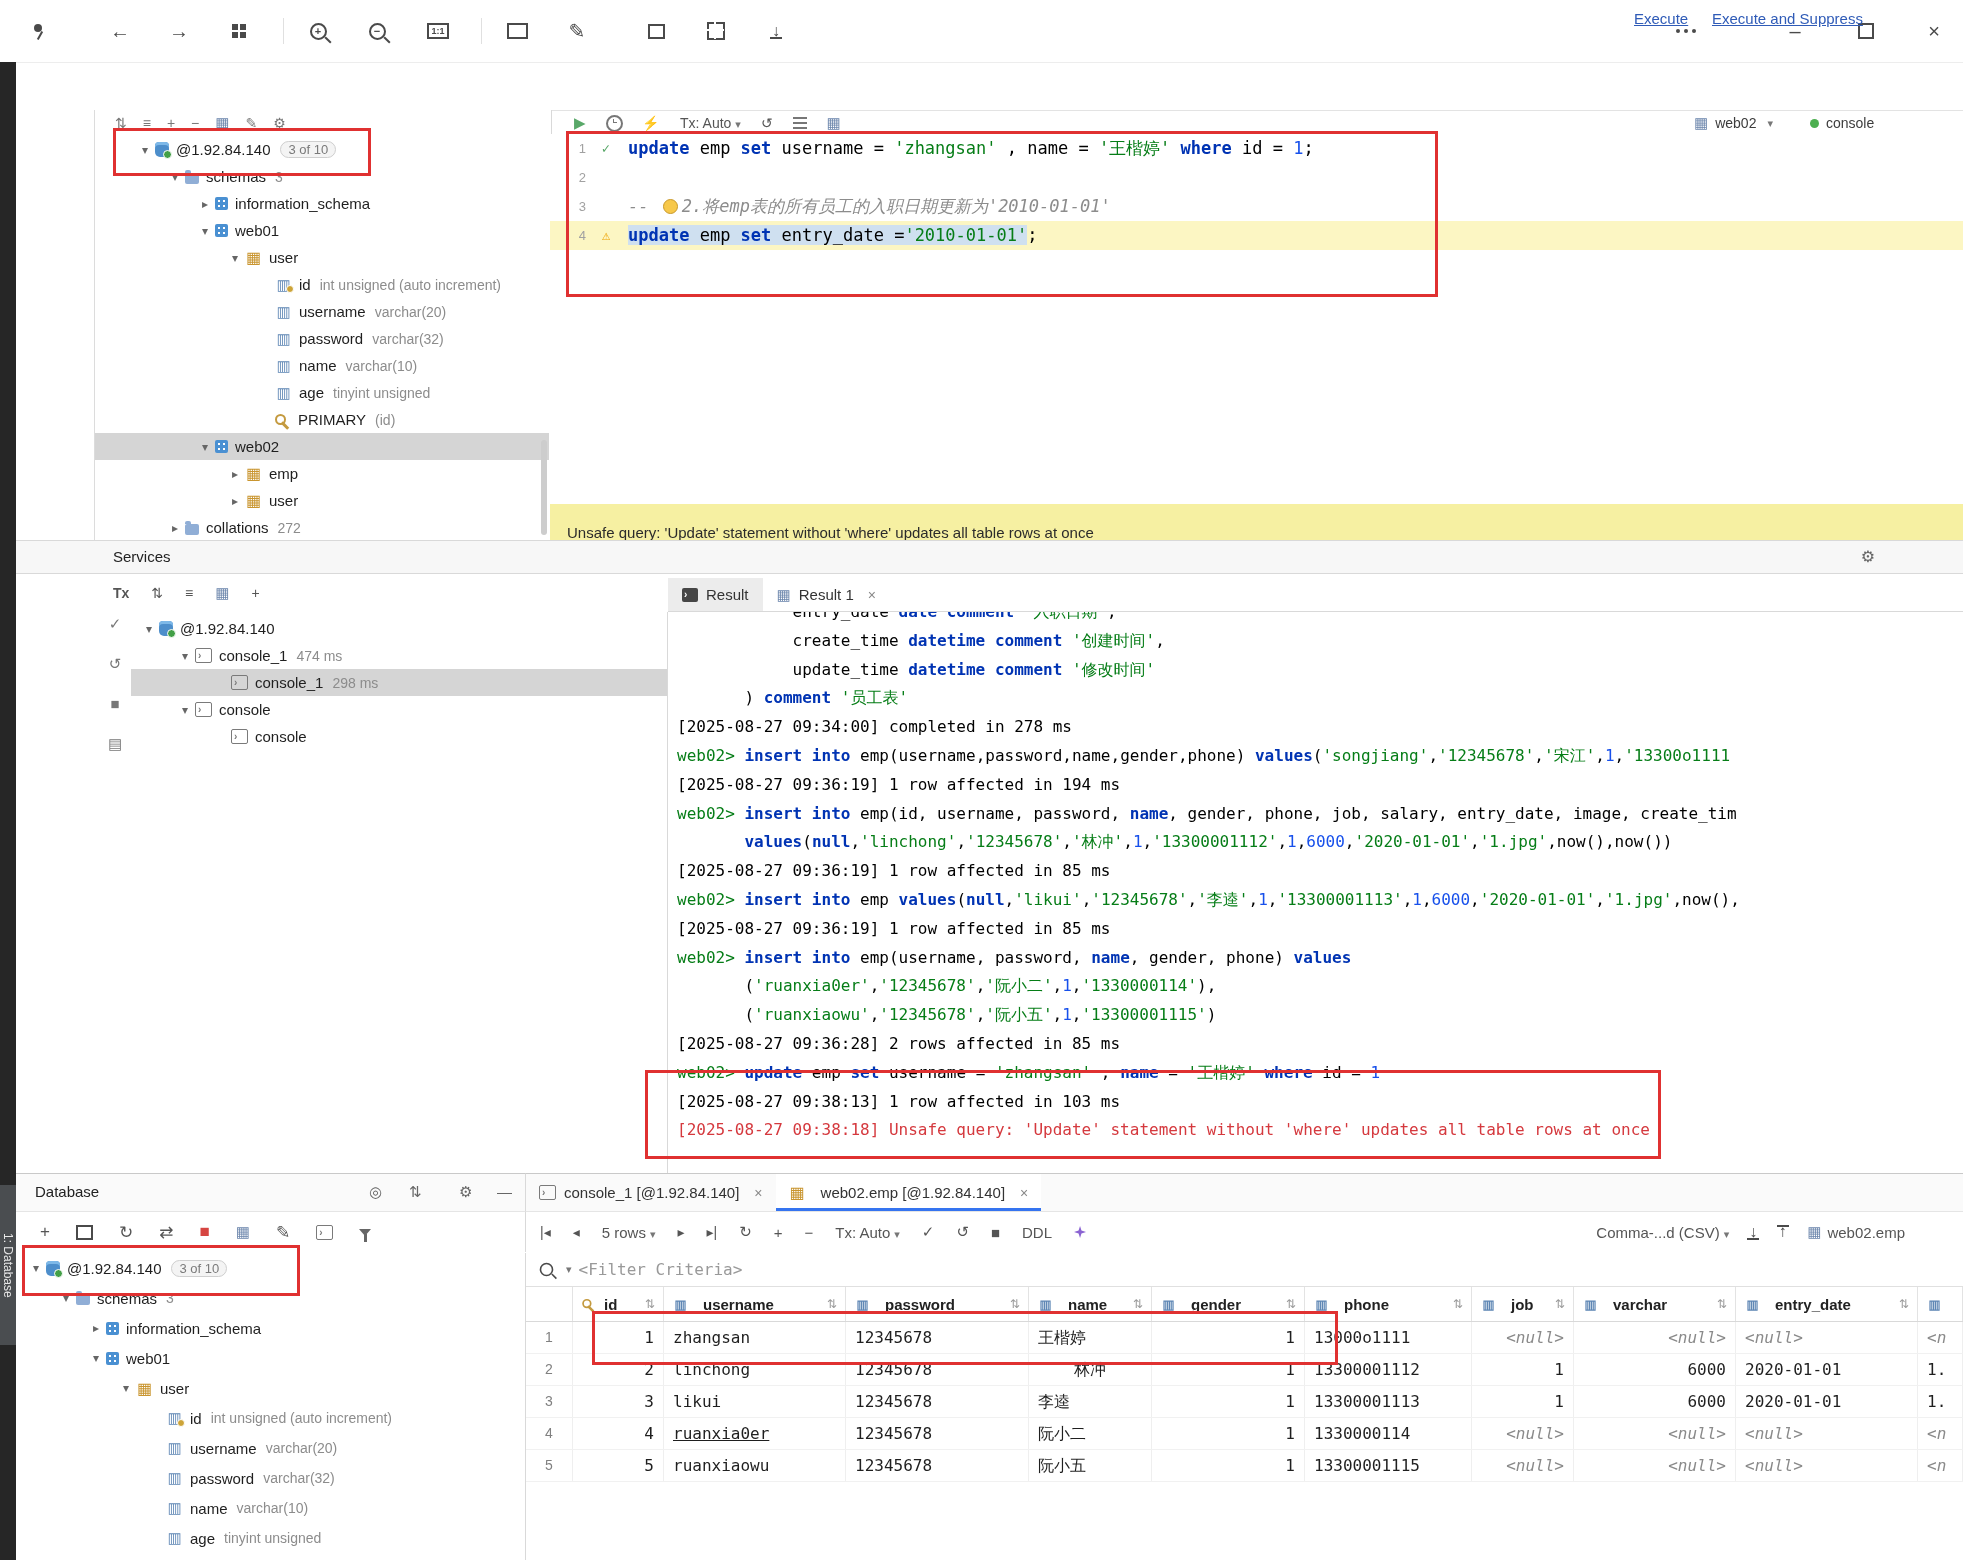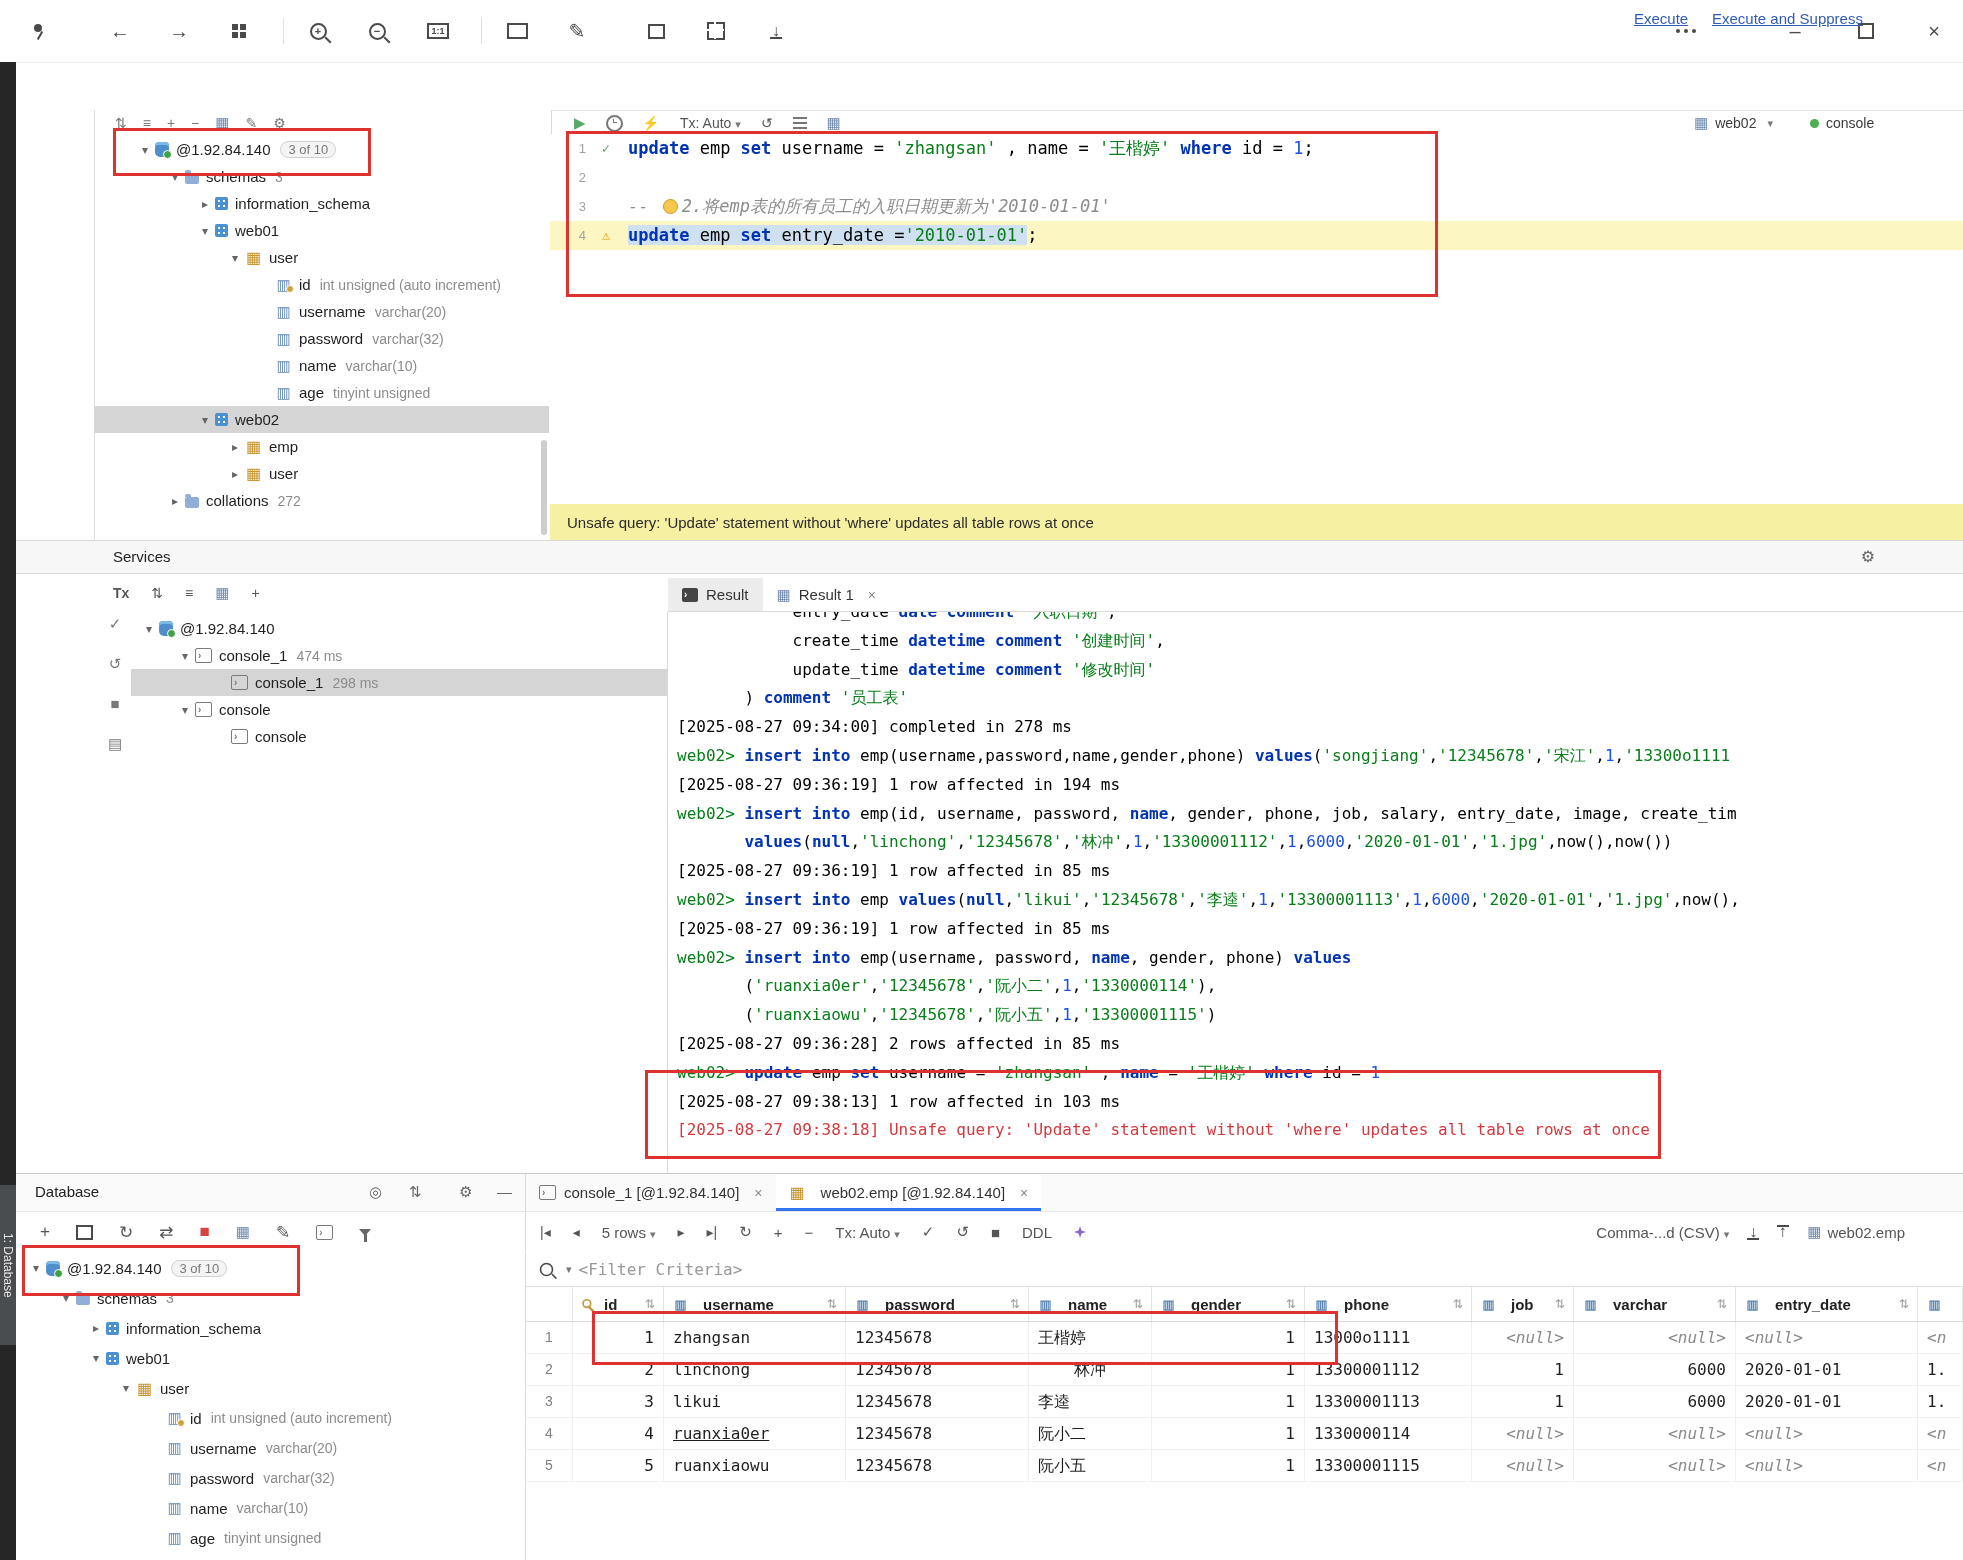--- a/index.html
+++ b/index.html
@@ -85,21 +85,21 @@
   .edl .code{position:absolute;left:78px;top:0;}
   .k{color:#0033b3;font-weight:bold;}
   .s{color:#067d17;}
   .n{color:#1750eb;}
   .c{color:#8c8c8c;font-style:italic;}
   .p{color:#000;}
   .w{color:#067d17;}
   .e{color:#d5393e;}
   .selwrap{background:#cfe0f0;}
   
-  #warn{position:absolute;left:550px;top:504px;width:1413px;height:37px;background:#f6f0a2;display:flex;align-items:center;font-size:15px;color:#2b2b2b;padding-left:17px;box-sizing:border-box;}
+  #warn{position:absolute;left:550px;top:504px;width:1413px;height:37px;background:#f6f0a2;display:flex;align-items:flex-end;font-size:15px;color:#2b2b2b;padding-left:17px;box-sizing:border-box;}
   .warnlink{position:absolute;color:#2f5bb7;text-decoration:underline;font-size:15px;top:10px;}
   
   #svchead{position:absolute;left:16px;top:540px;width:1947px;height:34px;background:#f7f7f7;border-top:1px solid #d9d9d9;border-bottom:1px solid #d9d9d9;box-sizing:border-box;}
   #svc-title{position:absolute;left:97px;top:7px;font-size:15px;color:#222;}
   #svc-gear{position:absolute;right:88px;top:6px;color:#666;font-size:16px;}
   #svctb{position:absolute;left:113px;top:578px;height:30px;display:flex;align-items:center;gap:22px;color:#555;font-size:14px;}
   #svcside{position:absolute;left:104px;top:615px;width:22px;color:#777;font-size:15px;text-align:center;}
   #svcside div{height:40px;}
   #svctree{position:absolute;left:131px;top:615px;width:536px;}
   #svctree .trow{height:27px;font-size:15px;}
@@ -265,20 +265,26 @@
           <span class="tarrow"></span>
           <span class="ticon i-col"></span>
           <span class="tlabel">name</span>
           <span class="tmeta">varchar(10)</span>
         </div>
         <div class="trow" style="padding-left: 160px;">
           <span class="tarrow"></span>
           <span class="ticon i-col"></span>
           <span class="tlabel">age</span>
           <span class="tmeta">tinyint unsigned</span>
+        </div>
+        <div class="trow" style="padding-left: 160px;">
+          <span class="tarrow"></span>
+          <span class="ticon i-key"></span>
+          <span class="tlabel">PRIMARY</span>
+          <span class="tmeta">(id)</span>
         </div>
         <div class="trow sel" style="padding-left: 100px;">
           <span class="tarrow">▾</span>
           <span class="ticon i-schema"></span>
           <span class="tlabel">web02</span>
         </div>
         <div class="trow" style="padding-left: 130px;">
           <span class="tarrow">▸</span>
           <span class="ticon i-table"></span>
           <span class="tlabel">emp</span>

